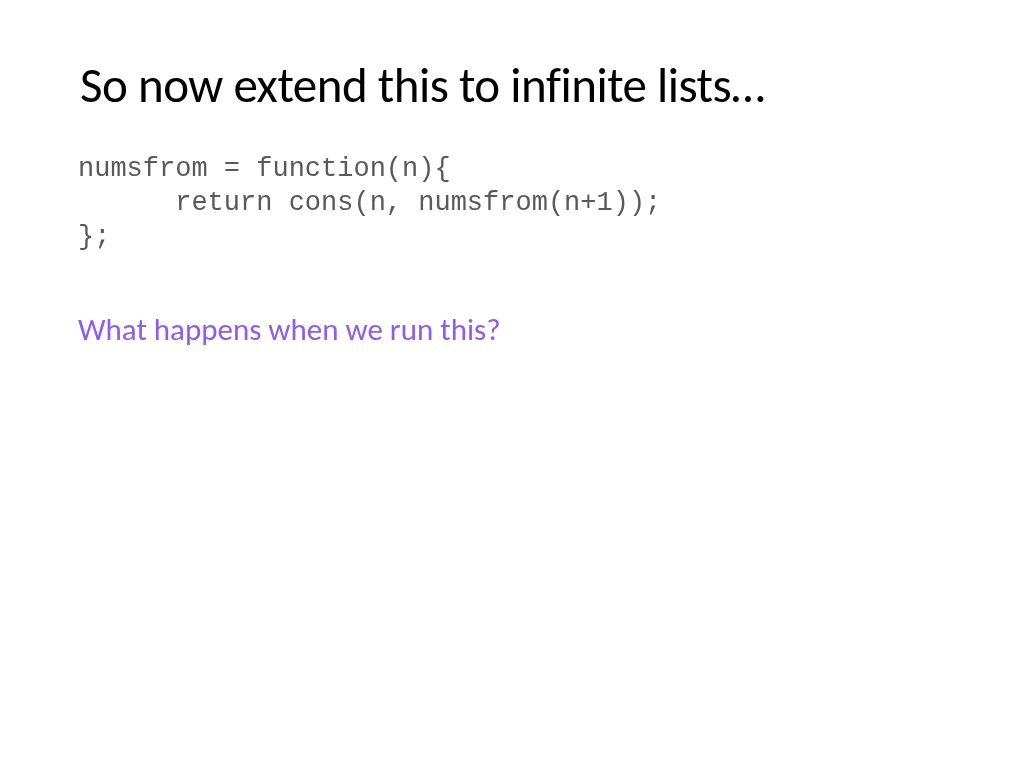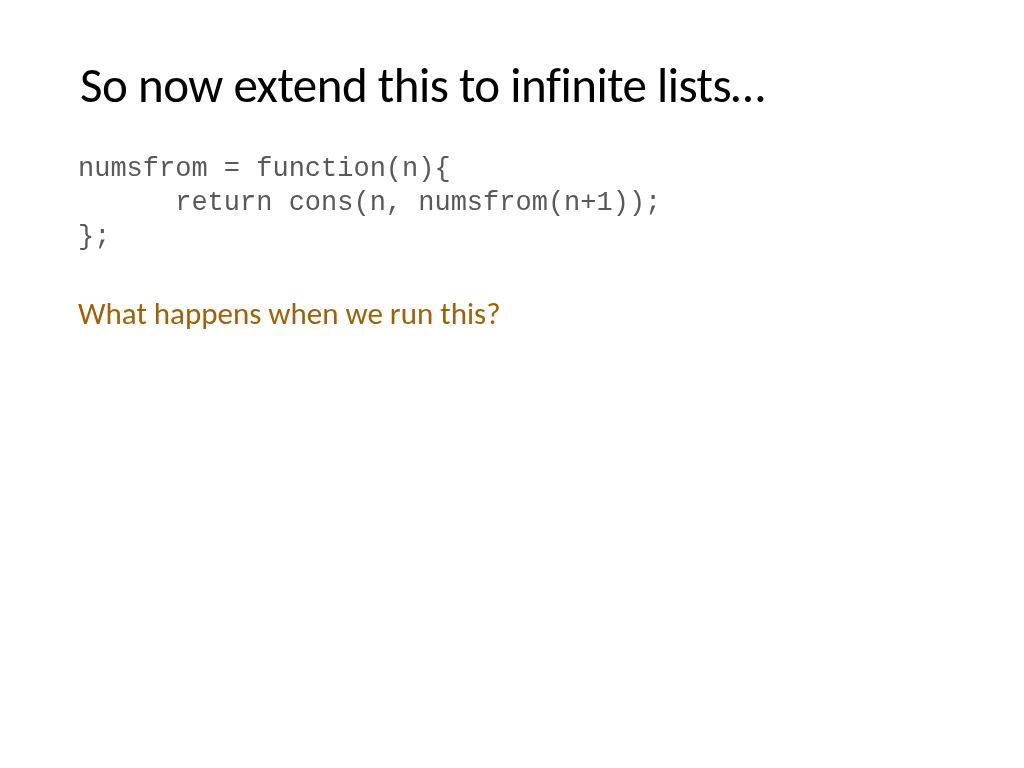--- a/index.html
+++ b/index.html
@@ -26,27 +26,27 @@
       font-weight: 400;
       letter-spacing: -0.5px;
       margin-bottom: 38px;
     }
     .code-block {
       font-family: Consolas, "Courier New", monospace;
       font-size: 27px;
       color: #595959;
       line-height: 1.25;
       white-space: pre;
-      margin-bottom: 40px;
+      margin-bottom: 56px;
       margin-left: -2px;
     }
     .body-text {
       font-size: 31px;
       font-weight: 400;
-      color: #a16207;
+      color: #8b5cf6;
       margin-left: -2px;
     }
   </style>
 </head>
 <body>
 
 <div class="slide">
   <h1 class="title">So now extend this to infinite lists…</h1>
   <div class="code-block">numsfrom = function(n){
       return cons(n, numsfrom(n+1));

